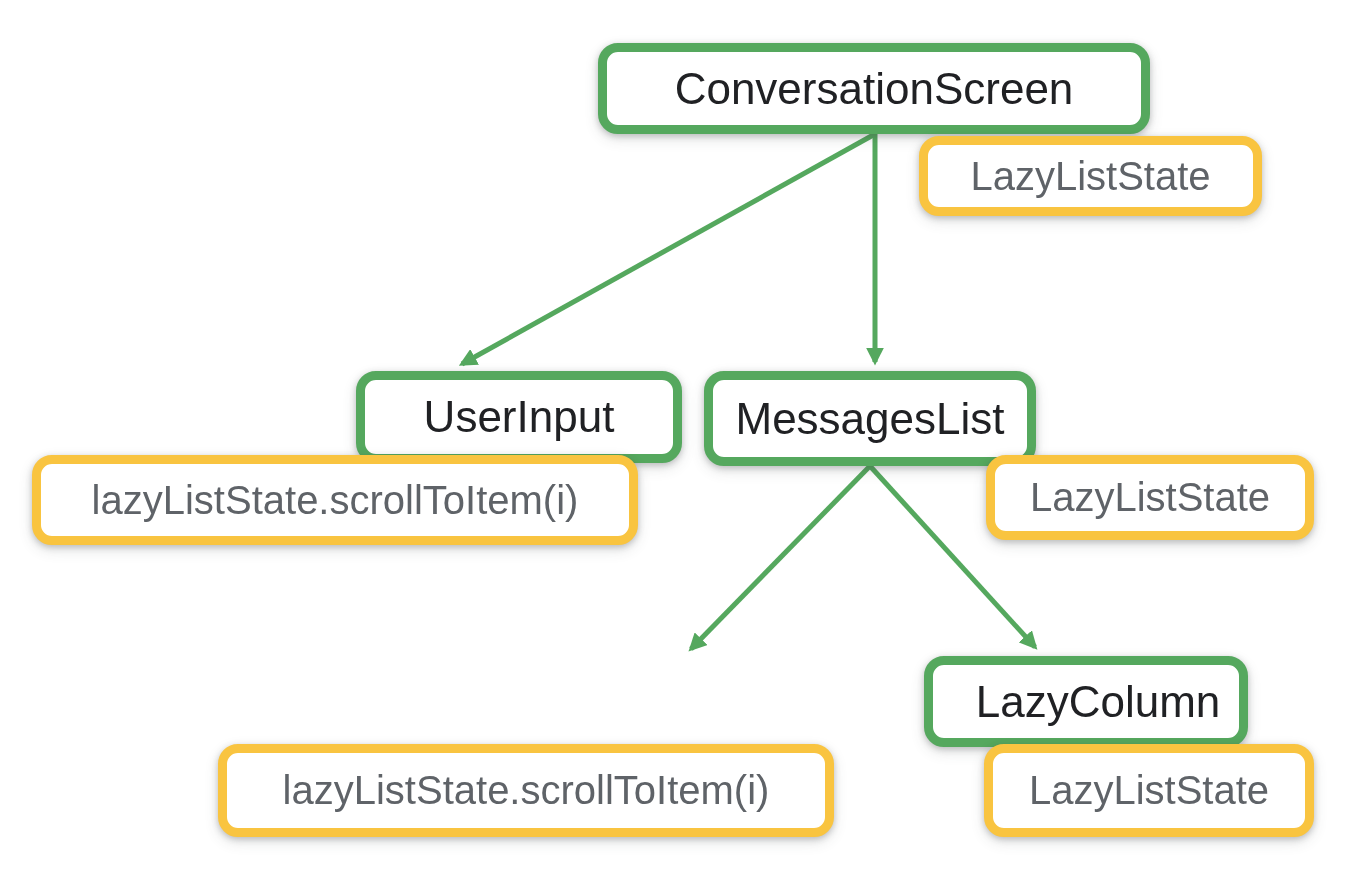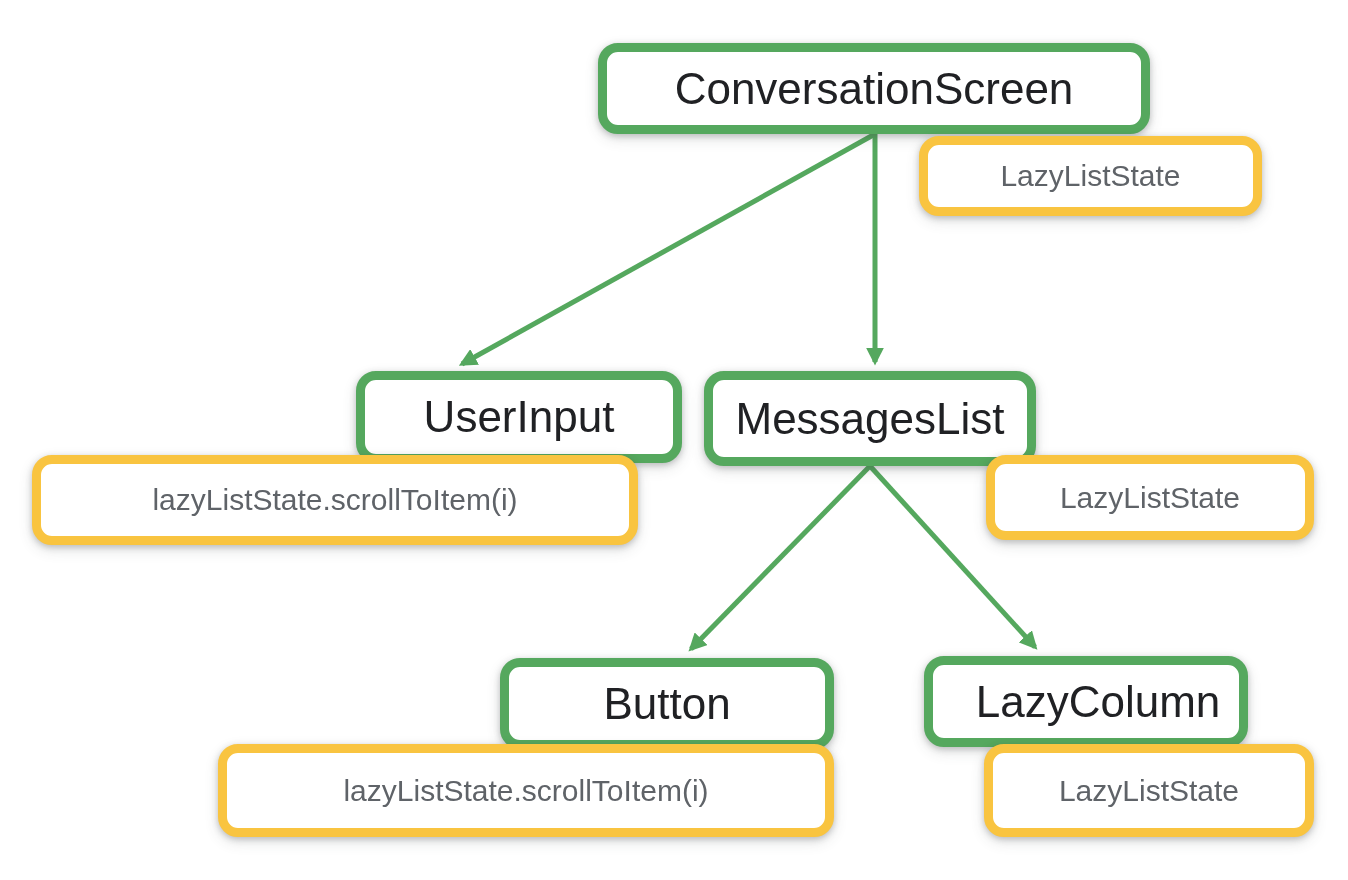--- a/index.html
+++ b/index.html
@@ -40,21 +40,21 @@
   }
   .node {
     border: 9px solid var(--component-border);
     color: var(--component-text);
     font-size: 44px;
     z-index: 2;
   }
   .state {
     border: 9px solid var(--state-border);
     color: var(--state-text);
-    font-size: 30px;
+    font-size: 40px;
     z-index: 3;
   }
 </style>
 </head>
 <body>
 
 <div id="stage">
 
   <svg id="edges" viewBox="0 0 1348 880" xmlns="http://www.w3.org/2000/svg">
     <defs>
@@ -85,23 +85,20 @@
   </div>
 
   <div class="node" style="left:704px; top:371px; width:332px; height:95px;">
     <span>MessagesList</span>
   </div>
 
   <div class="state" style="left:986px; top:455px; width:328px; height:85px;">
     <span>LazyListState</span>
   </div>
 
-  <div class="node" style="left:500px; top:658px; width:334px; height:91px;">
-    <span>Button</span>
-  </div>
 
   <div class="state" style="left:218px; top:744px; width:616px; height:93px;">
     <span>lazyListState.scrollToItem(i)</span>
   </div>
 
   <div class="node" style="left:924px; top:656px; width:324px; height:91px;padding-left:24px;">
     <span>LazyColumn</span>
   </div>
 
   <div class="state" style="left:984px; top:744px; width:330px; height:93px;">

